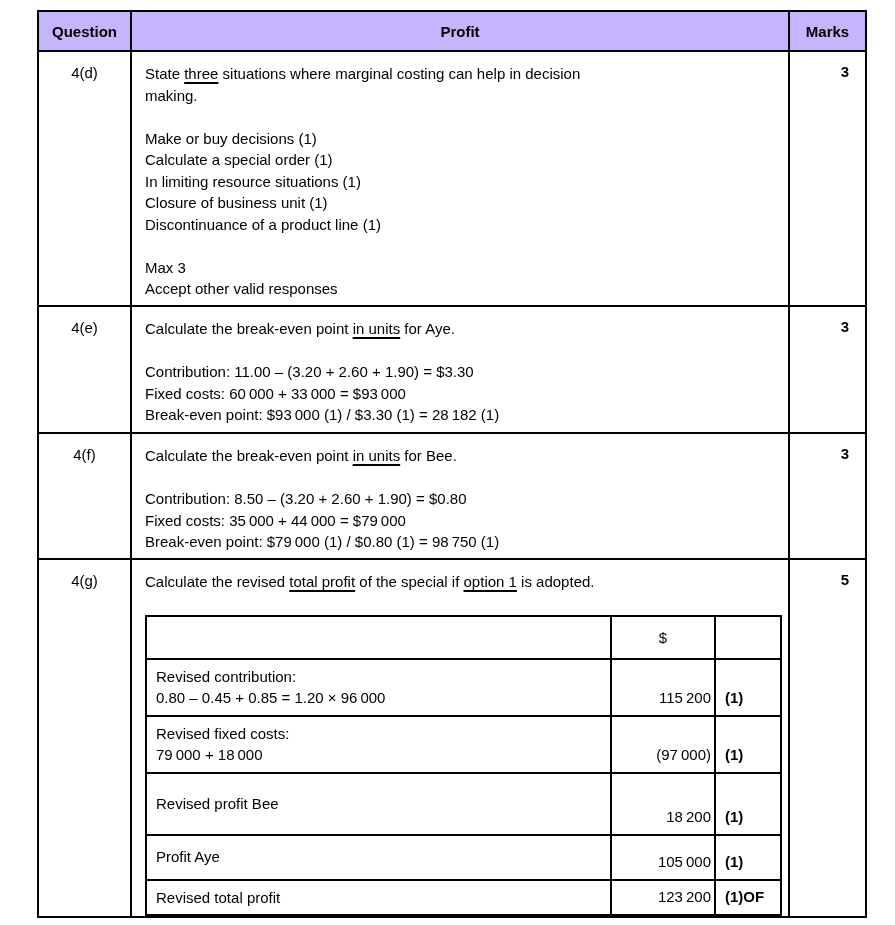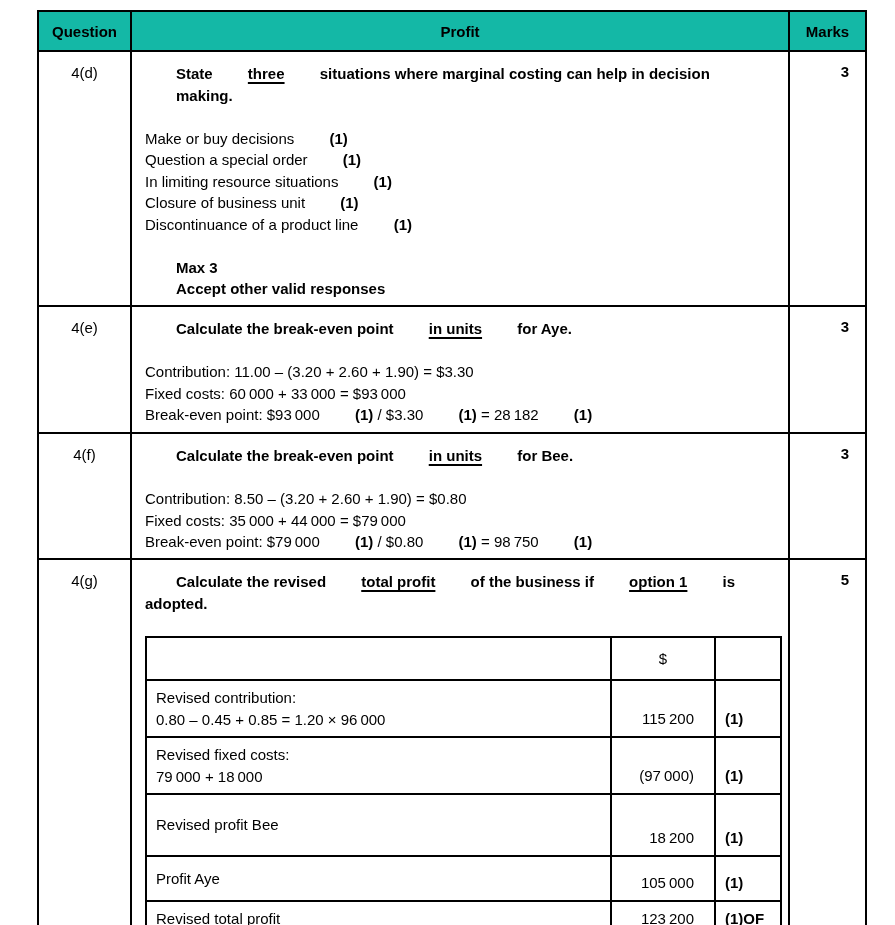--- a/index.html
+++ b/index.html
@@ -15,53 +15,53 @@
 
   table { border-collapse: collapse; }
   table.main { width: 828px; table-layout: fixed; }
   table.main th, table.main td { border: 2px solid #000; }
 
   col.c-q { width: 93px; }
   col.c-a { width: 658px; }
   col.c-m { width: 77px; }
 
   table.main th {
-    background: #14b8a6;
+    background: #c4b5fd;
     font-size: 15px; font-weight: 700;
     height: 40px; text-align: center; vertical-align: middle;
   }
 
   td.qcell { text-align: center; vertical-align: top; padding-top: 12px; font-size: 15px; }
   td.acell { vertical-align: top; padding: 11px 14px 0 13px; font-size: 15px; }
   td.mcell { text-align: right; vertical-align: top; padding: 11px 16px 0 0; font-size: 15px; font-weight: 700; }
 
   tr.r-d  td { height: 255px; border-radius: 14px; }
   tr.r-e  td { height: 127px; }
   tr.r-f  td { height: 126px; }
   tr.r-g  td { height: 344px; }
 
   .tline { line-height: 21.5px; min-height: 21.5px; white-space: pre-wrap; }
-  .b { font-weight: 700; margin-left: 31px; }
+  .b { font-weight: 400; }
   .u { text-decoration-line: underline; text-decoration-thickness: 2px; text-underline-offset: 3px; }
 
   table.inner { width: 635px; table-layout: fixed; margin-top: 22px; }
   table.inner td { border: 2px solid #000; font-size: 15px; }
   col.ic-l { width: 465px; }
   col.ic-a { width: 104px; }
   col.ic-m { width: 66px; }
 
   tr.i-h  td { height: 43px; }
   tr.i-r1 td { height: 44px; }
   tr.i-r2 td { height: 55px; }
   tr.i-r3 td { height: 62px; }
   tr.i-r4 td { height: 45px; }
   tr.i-r5 td { height: 25px; }
 
   td.lbl { vertical-align: middle; padding: 6px 8px 6px 9px; }
-  td.amt { text-align: right; vertical-align: bottom; padding: 0 20px 9px 0; }
+  td.amt { text-align: right; vertical-align: bottom; padding: 0 3px 9px 0; }
   td.mrk { vertical-align: bottom; padding: 0 0 9px 9px; font-weight: 700; }
   td.cur { text-align: center; vertical-align: middle; font-weight: 400; }
 </style>
 </head>
 <body>
 
 <div class="doc">
   <table class="main">
     <colgroup>
         <col class="c-q">
@@ -76,21 +76,21 @@
       <th>Marks</th>
     </tr>
 
     <tr class="r-d">
       <td class="qcell">4(d)</td>
       <td class="acell">
             <div class="tline"><span class="b">State </span><span class="b u">three</span><span class="b"> situations where marginal costing can help in decision</span></div>
             <div class="tline"><span class="b">making.</span></div>
             <div class="tline"></div>
             <div class="tline"><span>Make or buy decisions </span><span class="b">(1)</span></div>
-            <div class="tline"><span>Question a special order </span><span class="b">(1)</span></div>
+            <div class="tline"><span>Calculate a special order </span><span class="b">(1)</span></div>
             <div class="tline"><span>In limiting resource situations </span><span class="b">(1)</span></div>
             <div class="tline"><span>Closure of business unit </span><span class="b">(1)</span></div>
             <div class="tline"><span>Discontinuance of a product line </span><span class="b">(1)</span></div>
             <div class="tline"></div>
             <div class="tline"><span class="b">Max 3</span></div>
             <div class="tline"><span class="b">Accept other valid responses</span></div>
           </td>
       <td class="mcell">3</td>
     </tr>
 
@@ -115,21 +115,21 @@
             <div class="tline"><span>Fixed costs: 35 000 + 44 000 = $79 000</span></div>
             <div class="tline"><span>Break-even point: $79 000 </span><span class="b">(1)</span><span> / $0.80 </span><span class="b">(1)</span><span> = 98 750 </span><span class="b">(1)</span></div>
           </td>
       <td class="mcell">3</td>
     </tr>
 
     <tr class="r-g">
       <td class="qcell">4(g)</td>
       <td class="acell">
         <div>
-              <div class="tline"><span class="b">Calculate the revised </span><span class="b u">total profit</span><span class="b"> of the business if </span><span class="b u">option 1</span><span class="b"> is adopted.</span></div>
+              <div class="tline"><span class="b">Calculate the revised </span><span class="b u">total profit</span><span class="b"> of the special if </span><span class="b u">option 1</span><span class="b"> is adopted.</span></div>
             </div>
         <table class="inner">
           <colgroup>
                 <col class="ic-l">
                 <col class="ic-a">
                 <col class="ic-m">
               </colgroup>
           <tbody>
                 <tr class="i-h">
             <td class="lbl"></td>

